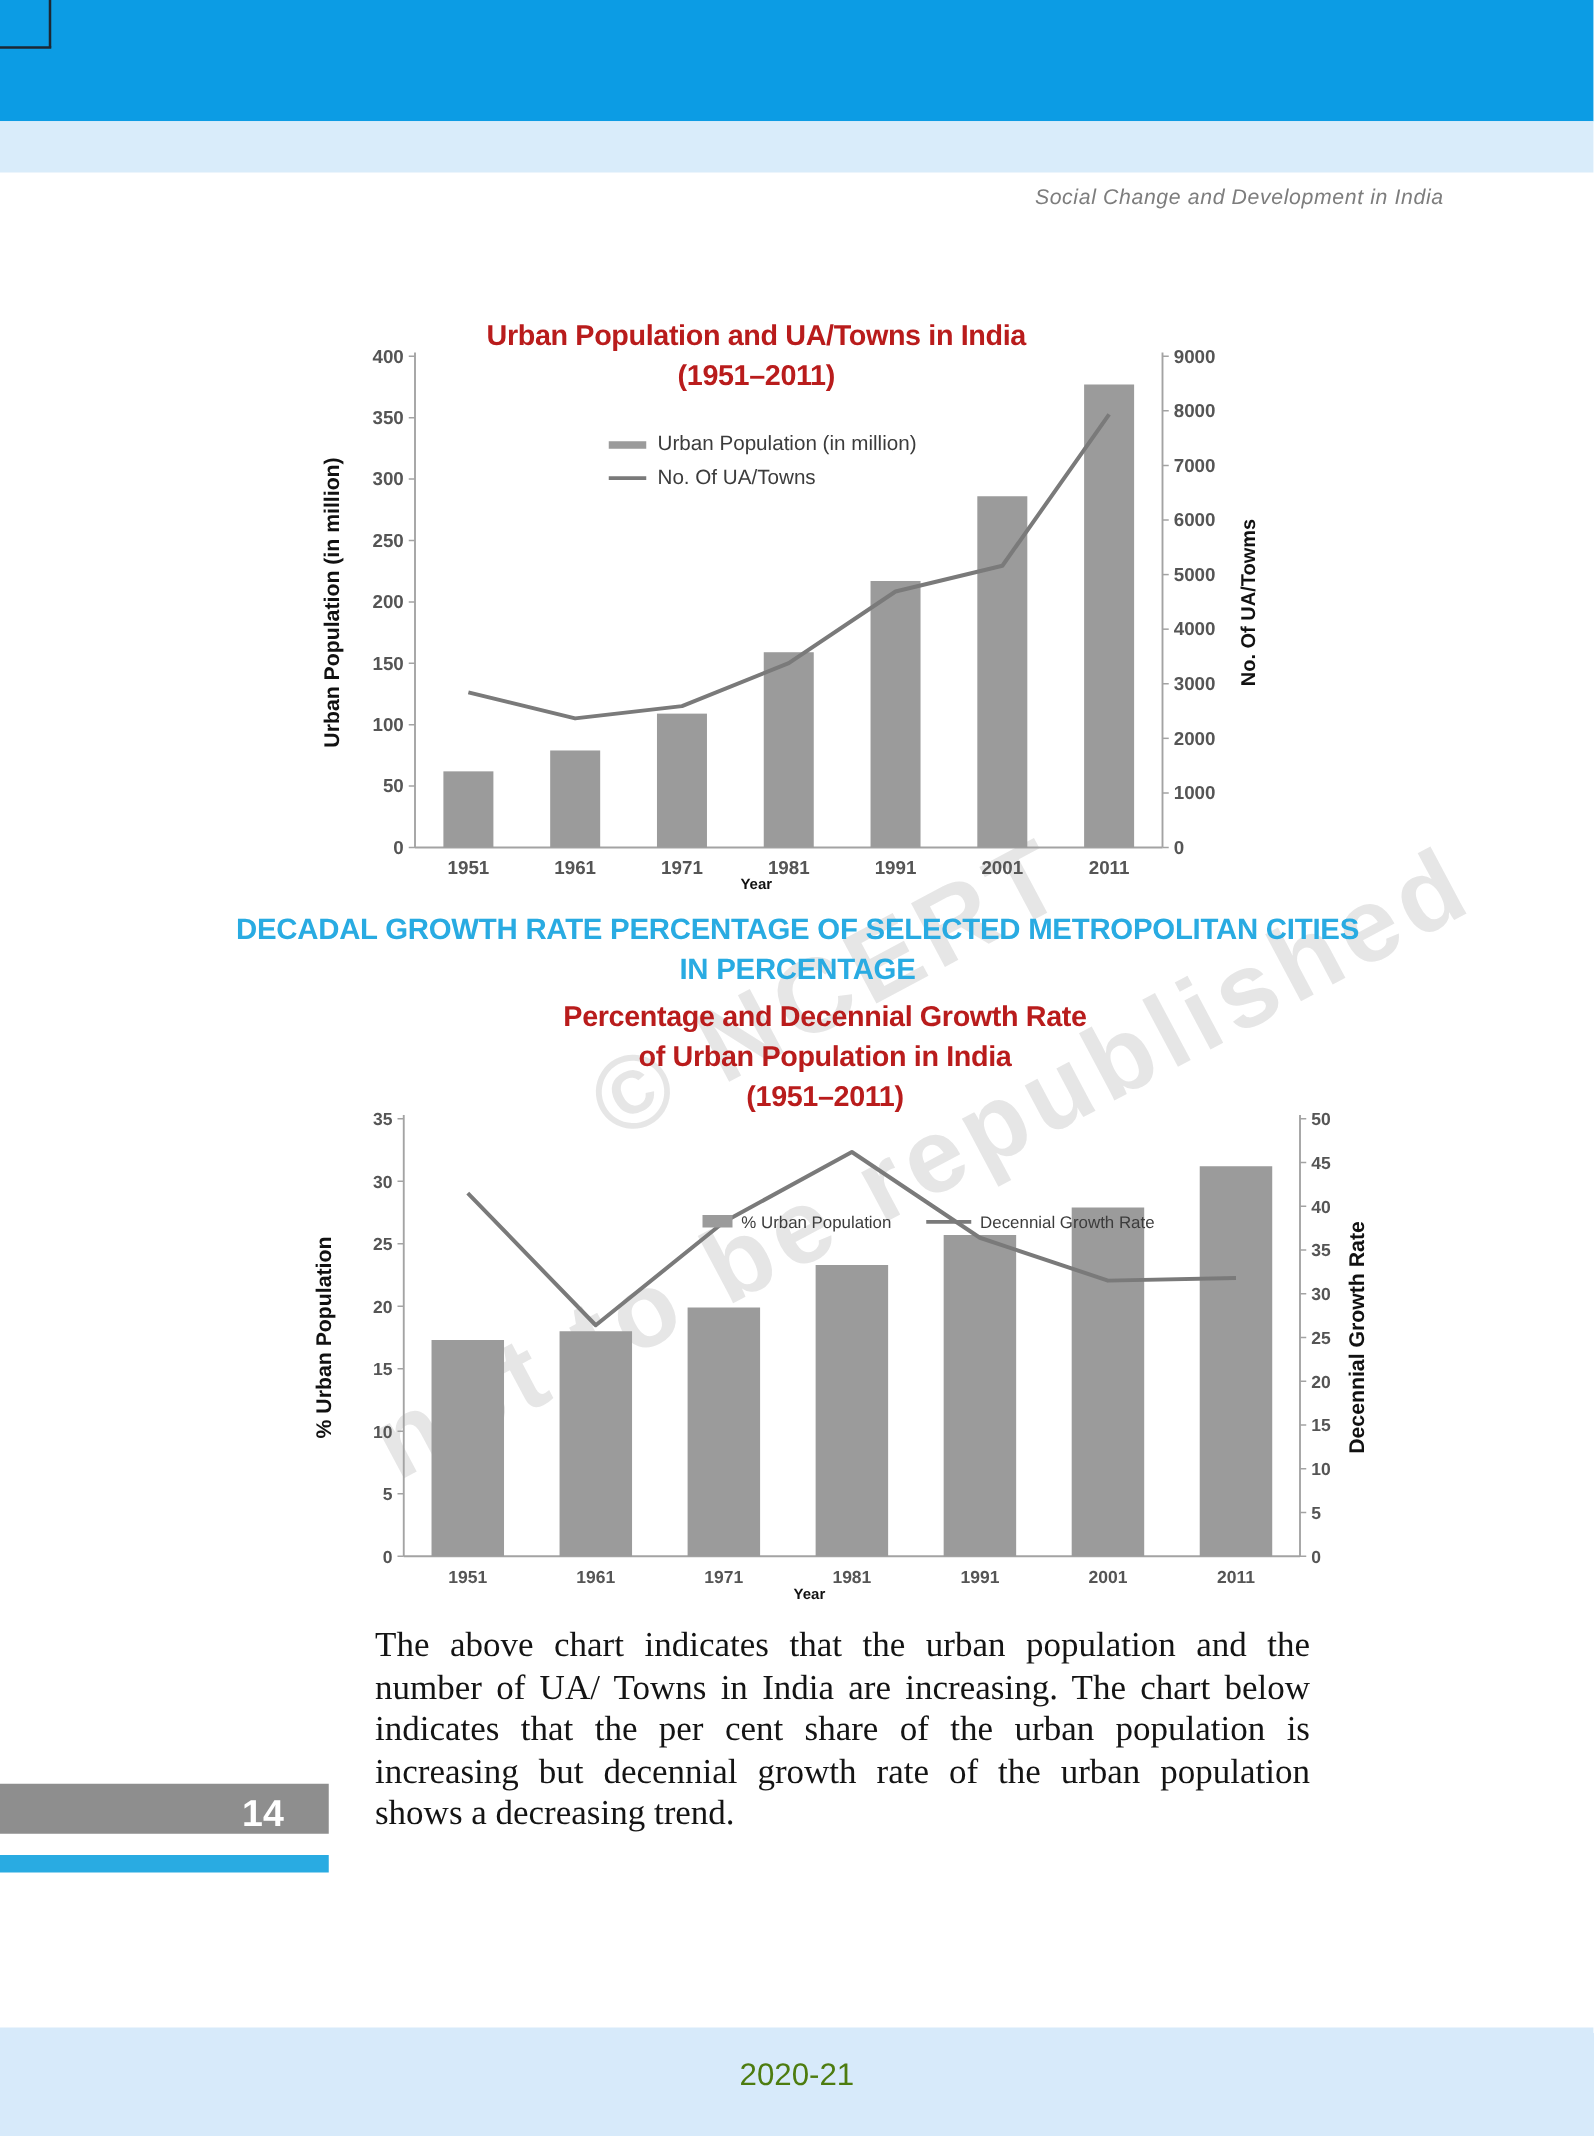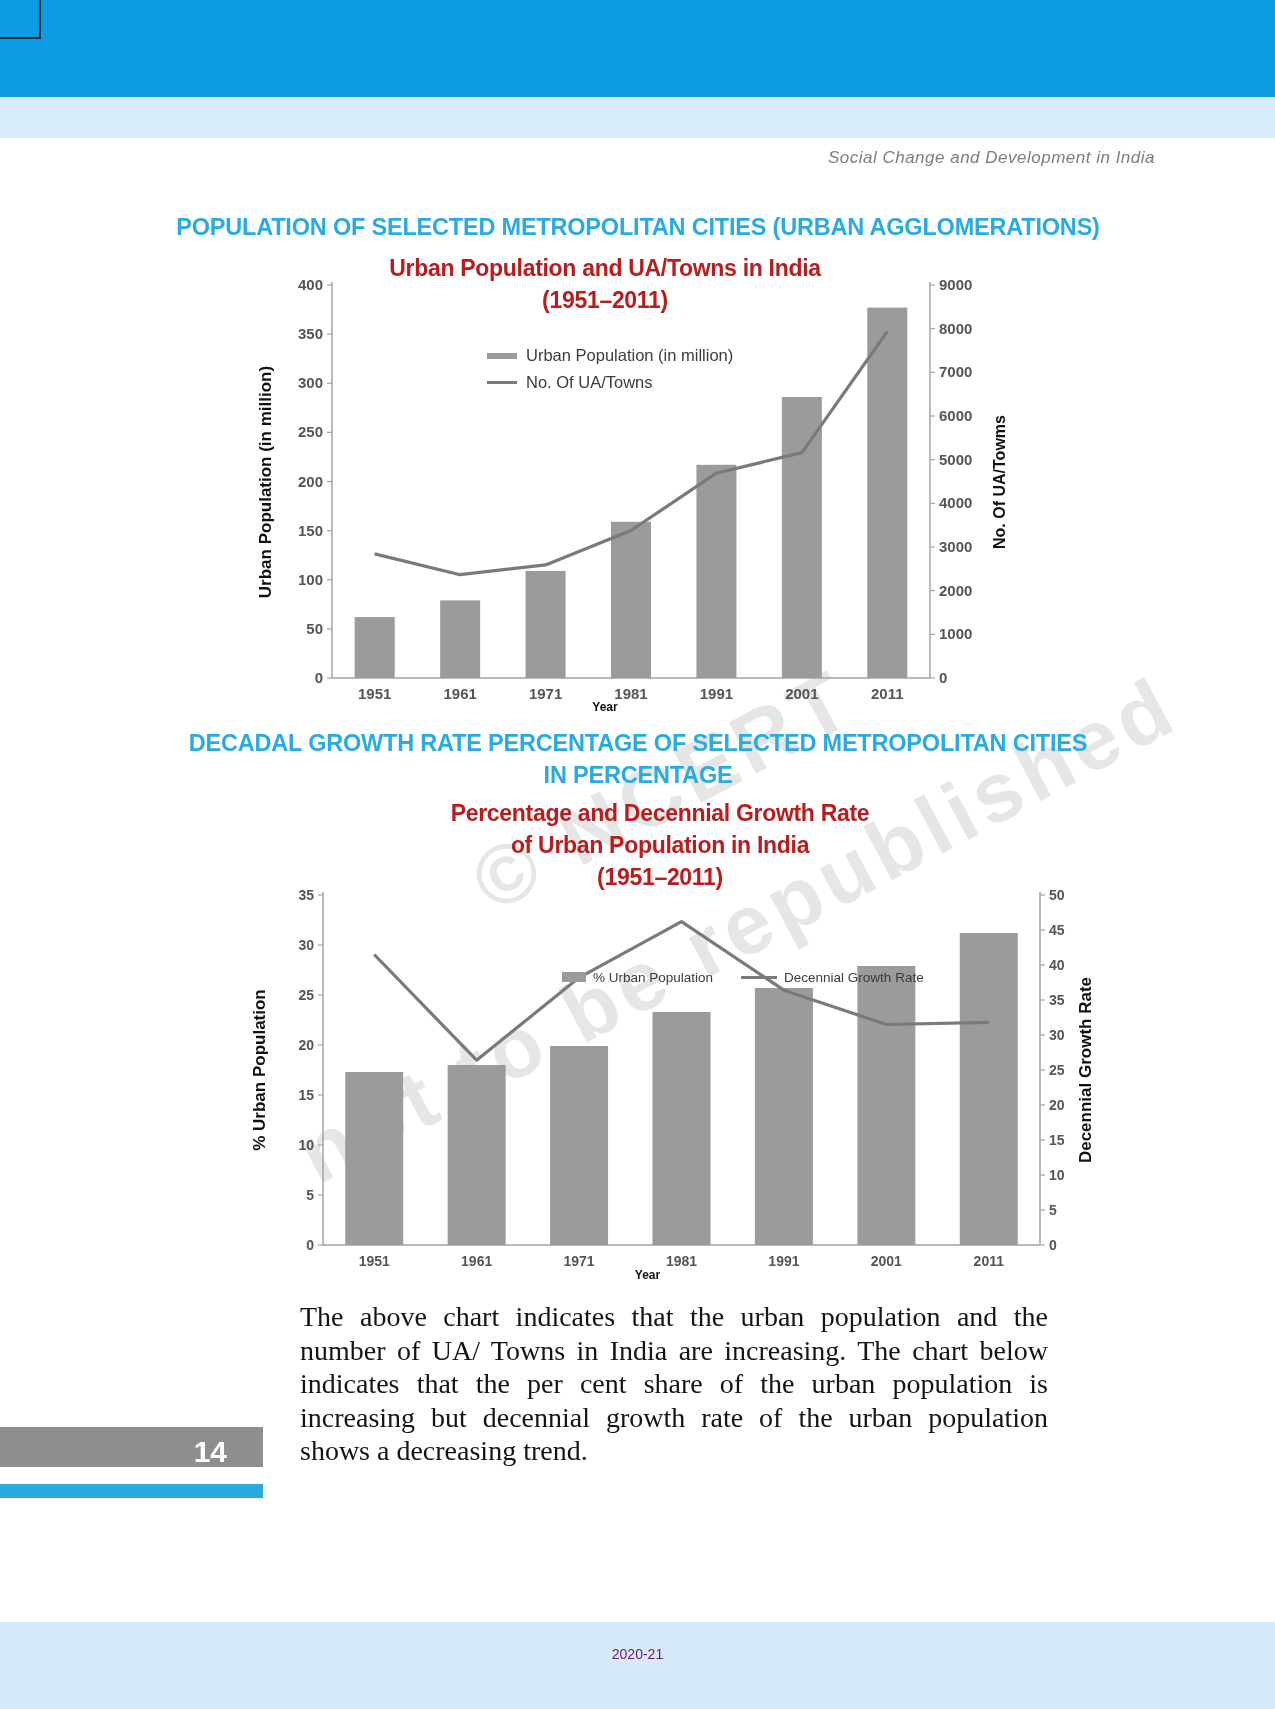--- a/index.html
+++ b/index.html
@@ -32,21 +32,21 @@
   
   #body-paragraph{left:300px;top:1300px;width:748px;font-family:"Liberation Serif",serif;
                   font-size:28px;line-height:33.5px;color:#141414;text-align:justify;}
   
   #page-number-box{left:0;top:1427px;width:263px;height:40px;background:#8e8e8e;
                    color:#ffffff;font-weight:700;font-size:30px;line-height:50px;
                    text-align:right;padding-right:36px;box-sizing:border-box;}
   #page-number-bar{left:0;top:1484px;width:263px;height:14px;background:#29abe2;}
   
   #footer-band{left:0;top:1622px;width:1275px;height:87px;background:#d7eafa;}
-  #footer-year{left:0;top:1646px;width:1275px;text-align:center;font-size:14px;color:#701a75;}
+  #footer-year{left:0;top:1646px;width:1275px;text-align:center;font-size:25px;color:#4d7c0f;}
   
   #watermark{left:250px;top:700px;width:900px;height:320px;display:flex;flex-direction:column;
              align-items:center;justify-content:center;transform:rotate(-28deg);
              color:rgba(128,128,128,0.20);font-weight:600;font-size:84px;letter-spacing:6px;
              line-height:158px;white-space:nowrap;pointer-events:none;}
 </style>
 </head>
 <body>
 
 <div id="page">
@@ -59,21 +59,20 @@
   <div class="abs mark" style="left:0;top:1672px;width:40px;height:2px;"></div>
   <div class="abs mark" style="left:38px;top:1672px;width:2px;height:37px;"></div>
 
   <div class="abs" id="watermark">
     <span>© NCERT</span>
     <span>not to be republished</span>
   </div>
 
   <div class="abs" id="running-head">Social Change and Development in India</div>
 
-  <div class="abs blue-head" style="top:214px;">POPULATION OF SELECTED METROPOLITAN CITIES (URBAN AGGLOMERATIONS)</div>
 
   <div class="abs chart-title" style="left:255px;width:700px;top:255px;">Urban Population and UA/Towns in India</div>
   <div class="abs chart-title" style="left:255px;width:700px;top:287px;">(1951–2011)</div>
 
   <svg id="chart1" class="abs" style="left:255px;top:278px;" width="800" height="436">
       <line x1="77" y1="4" x2="77" y2="400" stroke="#a3a3a3" stroke-width="1.5"></line>
       <line x1="675" y1="4" x2="675" y2="400" stroke="#a3a3a3" stroke-width="1.5"></line>
       <line x1="77" y1="400" x2="675" y2="400" stroke="#a3a3a3" stroke-width="1.5"></line>
       <line x1="72" y1="400" x2="77" y2="400" stroke="#a3a3a3" stroke-width="1.2"></line>
       <text x="68" y="405" text-anchor="end" fill="#555555" font-size="15" font-weight="600">0</text>

